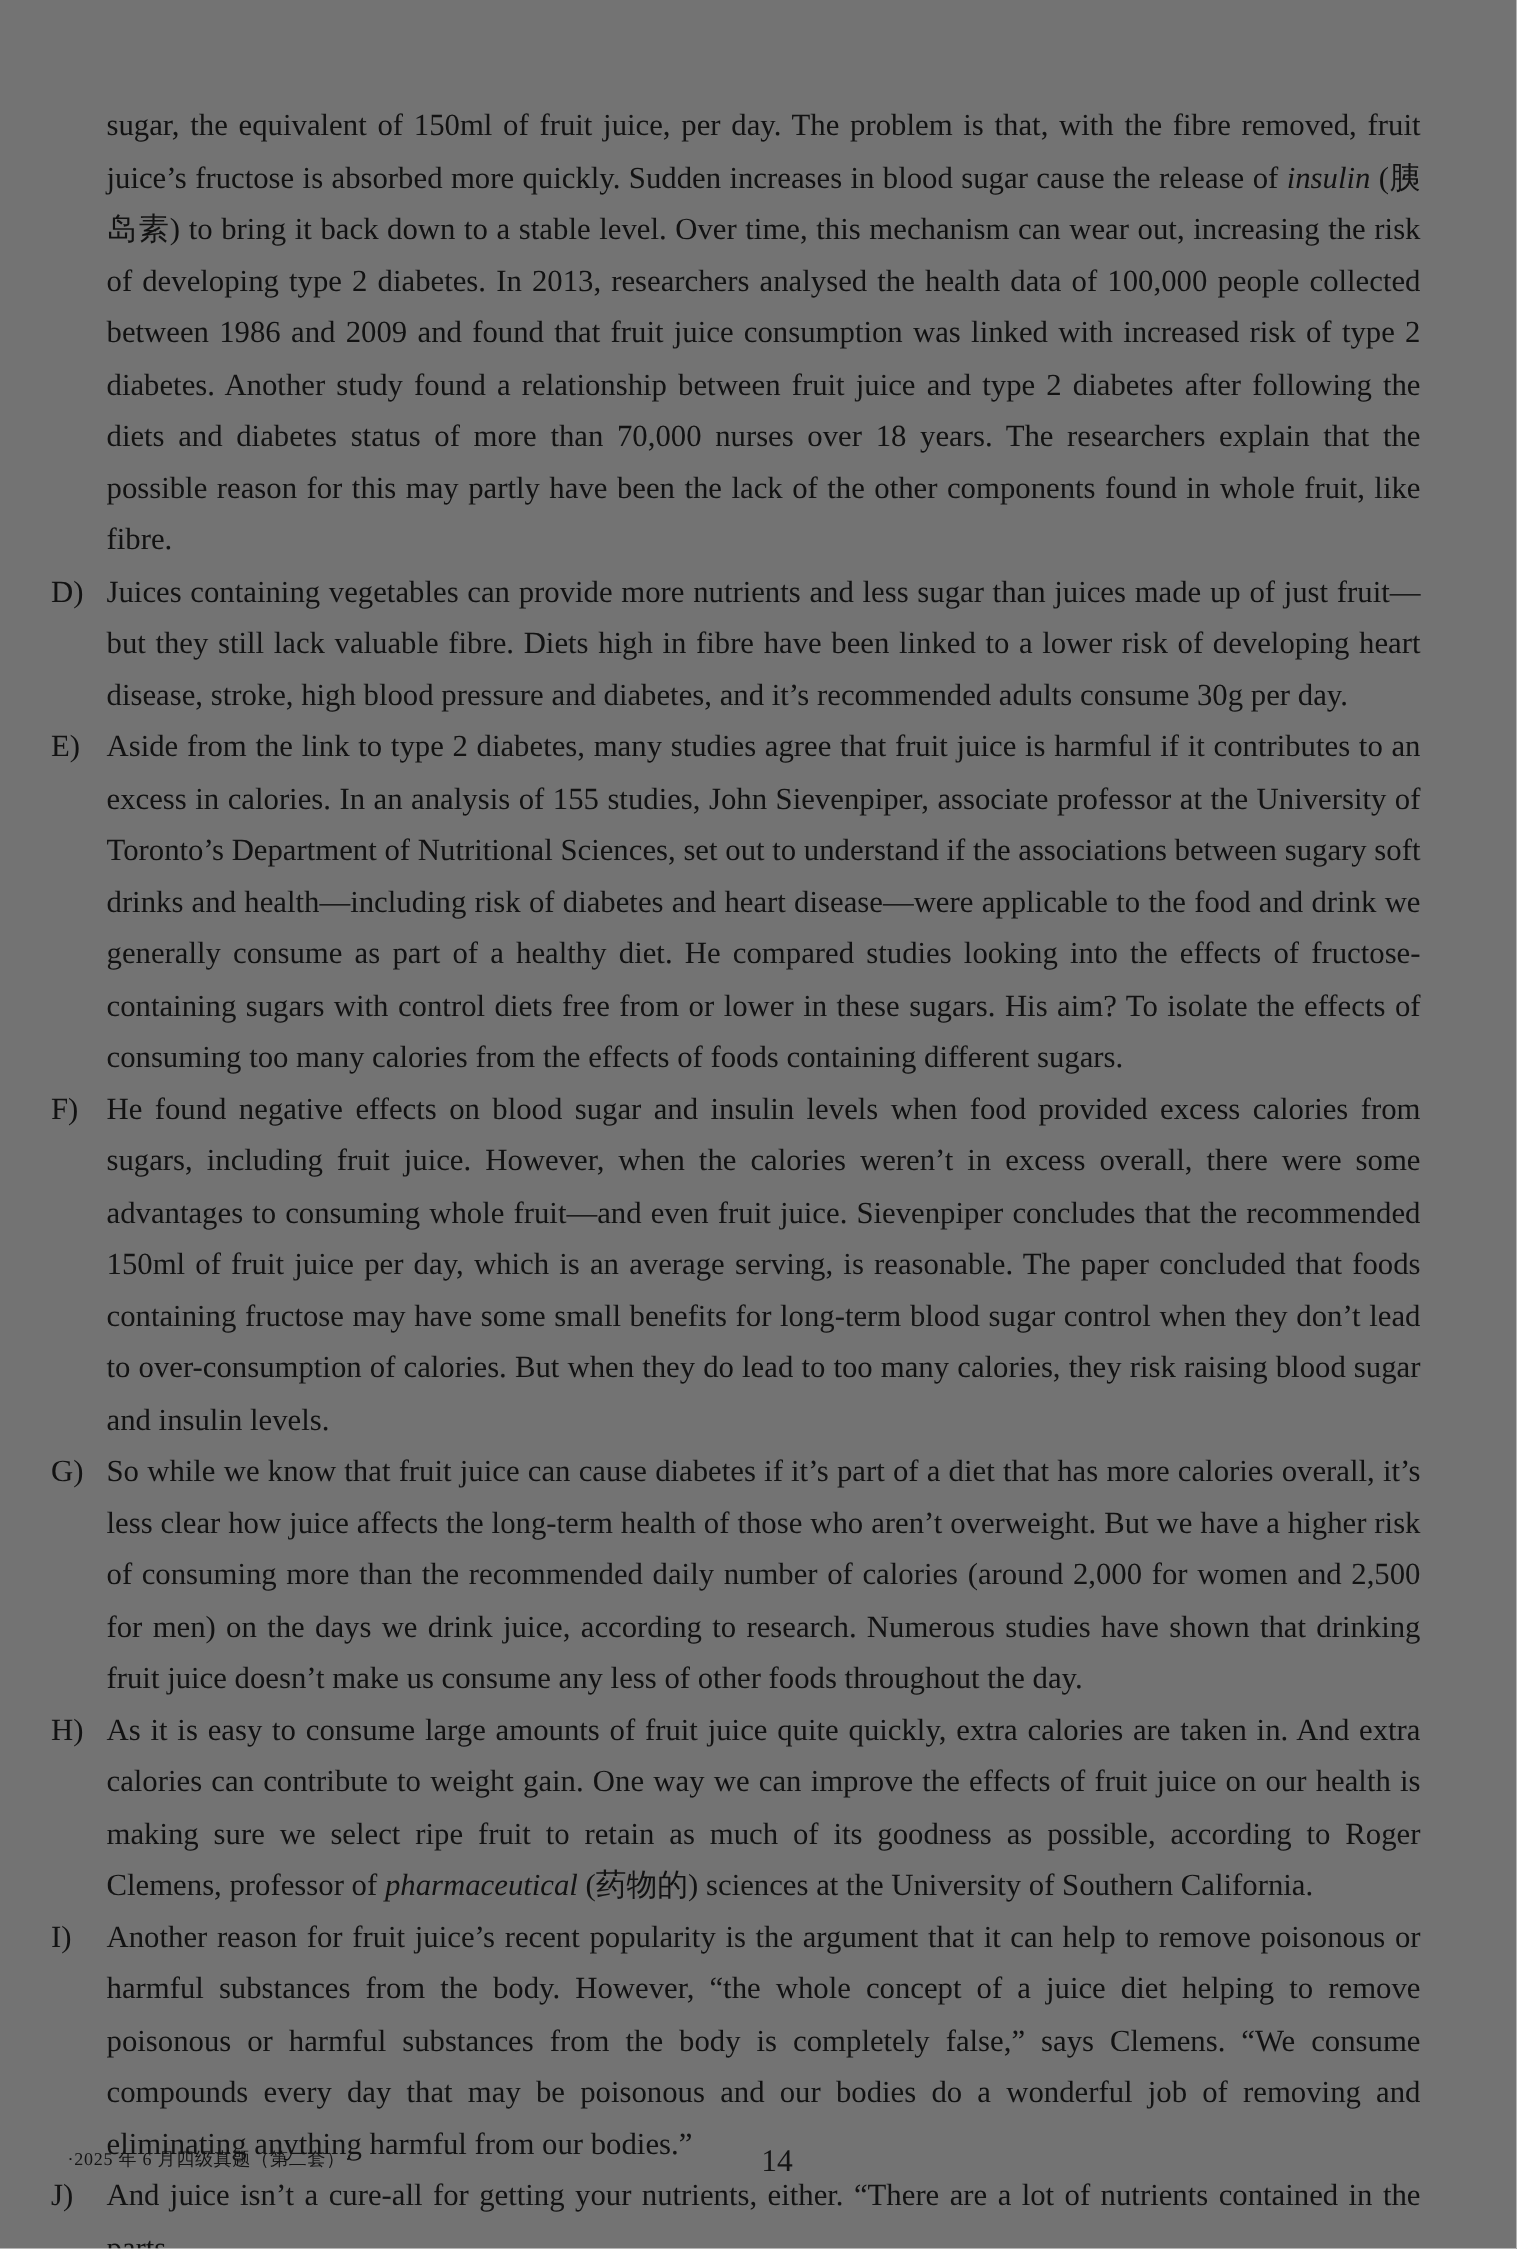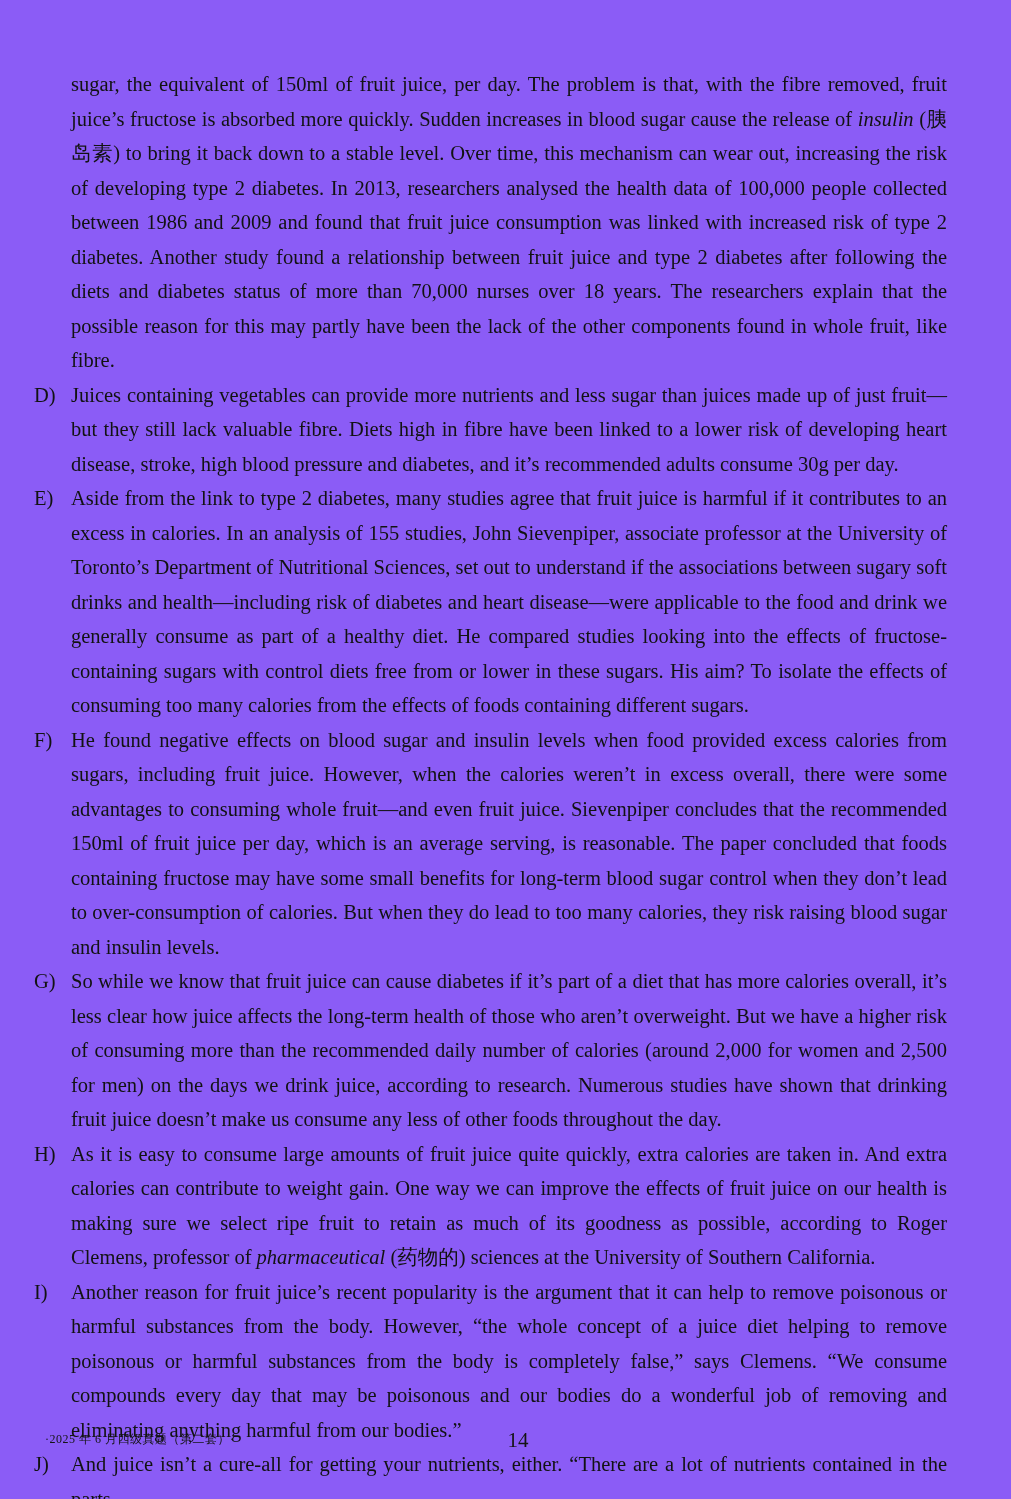--- a/index.html
+++ b/index.html
@@ -4,21 +4,21 @@
 <style>
   html, body {
     margin: 0;
     padding: 0;
     background: #e8e8e8;
   }
   .page {
     position: relative;
     width: 1011px;
     height: 1499px;
-    background: #8b5cf6;
+    background: #737373;
     overflow: hidden;
     font-family: "Liberation Serif", serif;
     color: #121212;
   }
   .passage {
     position: absolute;
     left: 71px;
     top: 67px;
     width: 876px;
     font-size: 20.5px;

